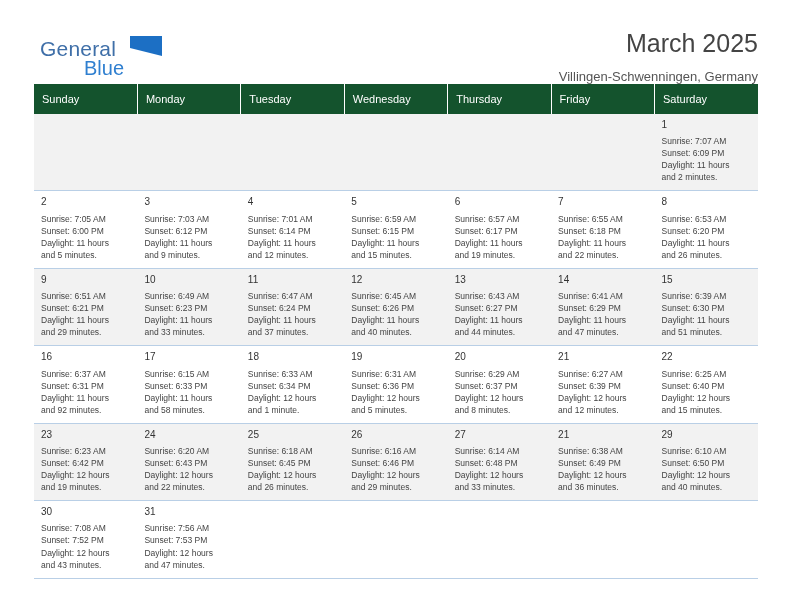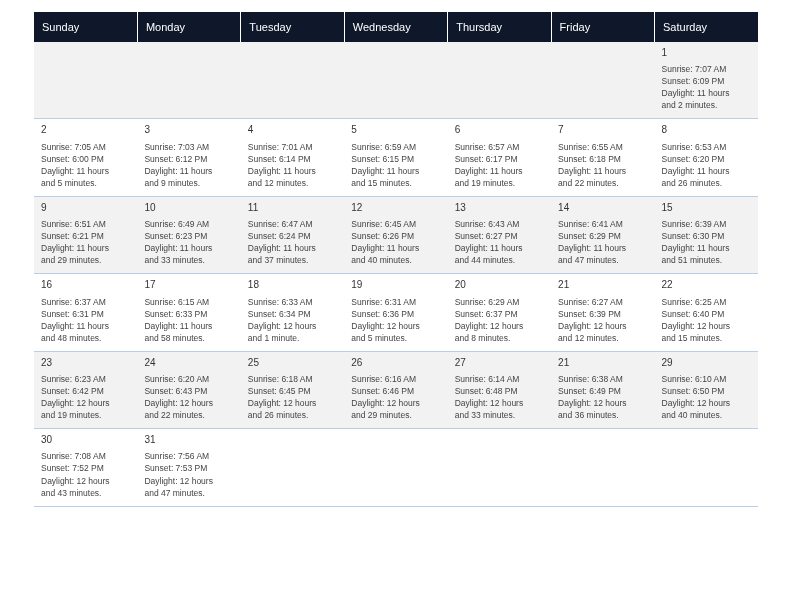--- a/index.html
+++ b/index.html
@@ -74,21 +74,21 @@
     margin-top: 11px;
   }
   
   .calendar {
     margin-top: 12px;
     width: 724px;
     border-collapse: collapse;
     table-layout: fixed;
   }
   .calendar th {
-    background: #0f172a;
+    background: #14532d;
     color: #ffffff;
     font-size: 11px;
     font-weight: normal;
     text-align: left;
     padding: 6px 8px;
     height: 18px;
     border-right: 1px solid #ffffff;
   }
   .calendar th:last-child { border-right: none; margin-left: 42px; }
   .calendar td {
@@ -108,20 +108,31 @@
     display: block;
     margin-bottom: 3px;
   }
   .info-line { display: block; white-space: nowrap; }
 </style>
 </head>
 <body>
 
 <div class="page">
 
+  <div class="header">
+    <div class="logo">
+      <span class="logo-general">General</span>
+      <span class="logo-blue">Blue</span>
+      <span class="logo-flag"></span>
+    </div>
+    <div class="title-block">
+      <div class="month-title">March 2025</div>
+      <div class="location">Villingen-Schwenningen, Germany</div>
+    </div>
+  </div>
 
   <table class="calendar">
     <thead>
       <tr>
         <th>Sunday</th>
         <th>Monday</th>
         <th>Tuesday</th>
         <th>Wednesday</th>
         <th>Thursday</th>
         <th>Friday</th>
@@ -249,21 +260,21 @@
           <span class="info-line">and 51 minutes.</span>
         </td>
       </tr>
 
       <tr>
         <td>
           <span class="daynum">16</span>
           <span class="info-line">Sunrise: 6:37 AM</span>
           <span class="info-line">Sunset: 6:31 PM</span>
           <span class="info-line">Daylight: 11 hours</span>
-          <span class="info-line">and 48 minutes.</span>
+          <span class="info-line">and 92 minutes.</span>
         </td>
         <td>
           <span class="daynum">17</span>
           <span class="info-line">Sunrise: 6:15 AM</span>
           <span class="info-line">Sunset: 6:33 PM</span>
           <span class="info-line">Daylight: 11 hours</span>
           <span class="info-line">and 58 minutes.</span>
         </td>
         <td>
           <span class="daynum">18</span>

